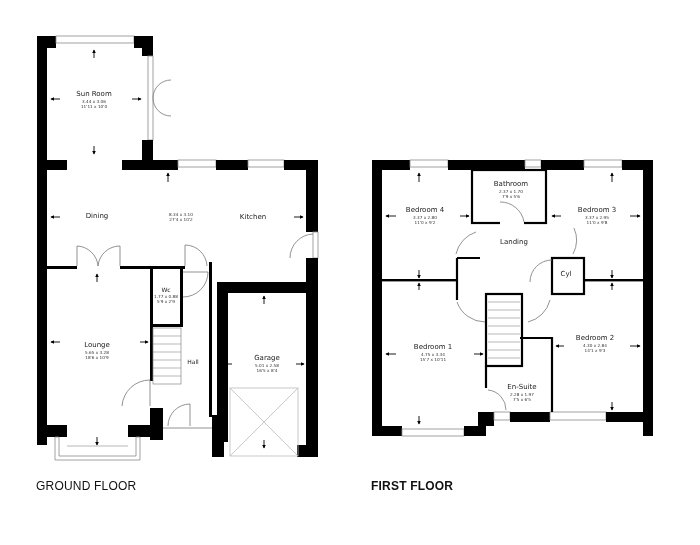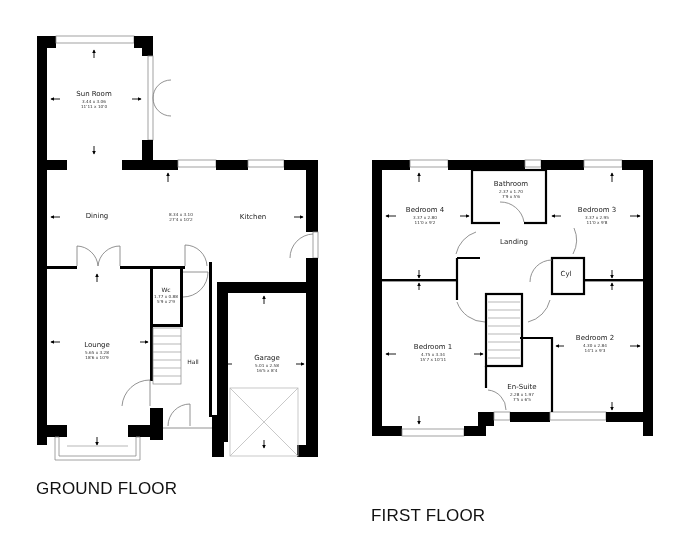--- a/index.html
+++ b/index.html
@@ -6,21 +6,21 @@
   body { width: 700px; height: 545px; position: relative; overflow: hidden; font-family: "DejaVu Sans", sans-serif; }
   svg { position: absolute; left: 0; top: 0; }
   .wall { fill: #000; }
   .win { fill: #fff; stroke: #8a8a8a; stroke-width: 0.8; }
   .thin { fill: none; stroke: #000; stroke-width: 2.2; }
   .door { fill: none; stroke: #777; stroke-width: 0.8; }
   .step { stroke: #999; stroke-width: 0.7; }
   .garage-door { fill: none; stroke: #bbb; stroke-width: 0.8; }
   .room-name { font-family: "DejaVu Sans", sans-serif; font-size: 7px; fill: #222; text-anchor: middle; }
   .room-dim { font-family: "DejaVu Sans", sans-serif; font-size: 4.2px; fill: #333; text-anchor: middle; }
-  .floor-label { position: absolute; font-family: "Liberation Sans", sans-serif; font-size: 17px; color: #111; letter-spacing: 0.2px; }
+  .floor-label { position: absolute; font-family: "Liberation Sans", sans-serif; font-size: 12px; color: #111; letter-spacing: 0.2px; }
   .arrow { stroke: #000; stroke-width: 0.9; }
   .arrowhead { fill: #000; }
 </style>
 </head>
 <body>
 
 <svg width="700" height="545" viewBox="0 0 700 545">
   <defs>
     <marker id="ah" viewBox="0 0 6 6" refX="5" refY="3" markerWidth="4" markerHeight="4" orient="auto">
       <path d="M0,0 L6,3 L0,6 z" class="arrowhead"></path>
@@ -235,13 +235,13 @@
     <line class="arrow" x1="419" y1="290" x2="419" y2="283" marker-end="url(#ah)"></line>
     <line class="arrow" x1="419" y1="416" x2="419" y2="424" marker-end="url(#ah)"></line>
     <line class="arrow" x1="564" y1="346" x2="556" y2="346" marker-end="url(#ah)"></line>
     <line class="arrow" x1="630" y1="346" x2="640" y2="346" marker-end="url(#ah)"></line>
     <line class="arrow" x1="612" y1="290" x2="612" y2="283" marker-end="url(#ah)"></line>
     <line class="arrow" x1="612" y1="402" x2="612" y2="410" marker-end="url(#ah)"></line>
   </g>
 </svg>
 
 <div class="floor-label" style="left:36px; top:479px;">GROUND FLOOR</div>
-<div class="floor-label" style="left:371px; top:506px;">FIRST FLOOR</div>
+<div class="floor-label" style="left:371px; top:479px;font-weight:bold;">FIRST FLOOR</div>
 
 </body></html>

